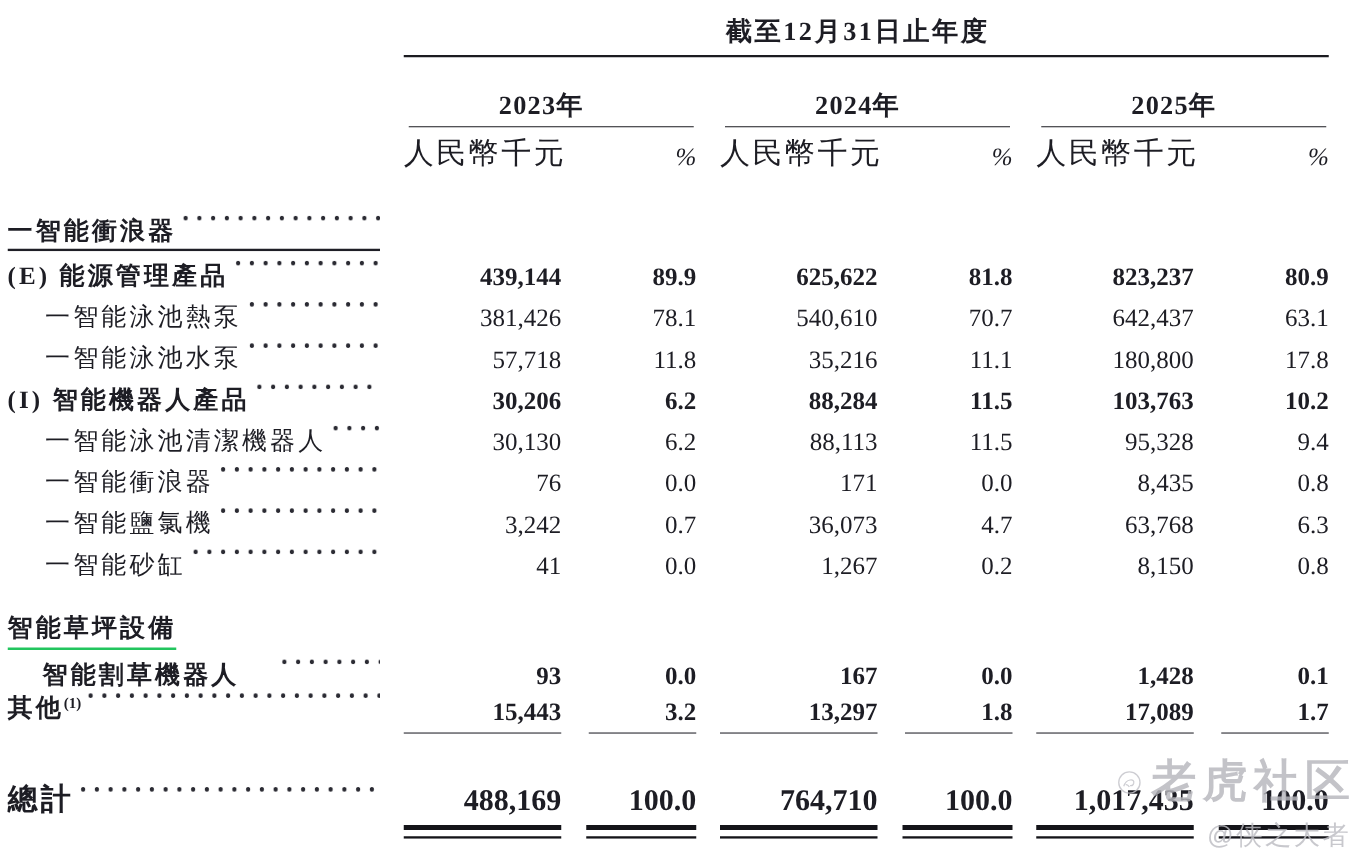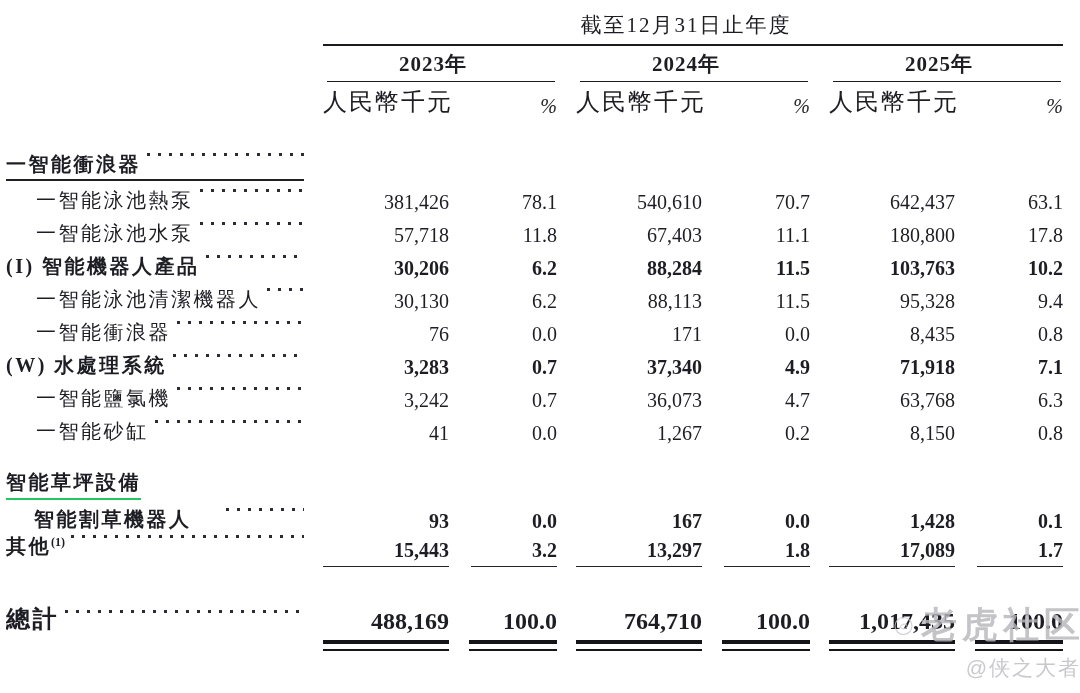--- a/index.html
+++ b/index.html
@@ -5,23 +5,23 @@
   html,body { margin:0; padding:0; }
   body {
     width:1080px; height:693px; background:#ffffff; overflow:hidden; position:relative;
     font-family:"Liberation Serif","DejaVu Serif",serif; color:#1d1d24;
   }
   table { border-collapse:collapse; table-layout:fixed; margin:6px 0 0 6px; width:1062px; }
   td { padding:0 5px 0 0; vertical-align:bottom; overflow:hidden; }
 
   
   tr.title-row { height:40px; }
-  .pt { text-align:center; font-size:21px; font-weight:normal; letter-spacing:2px; white-space:nowrap; }
+  .pt { text-align:center; font-size:21px; font-weight:bold; letter-spacing:2px; white-space:nowrap; }
   .trule { height:0; border-bottom:2.2px solid #1b1b20; margin:5px 0 0 14px; }
-  tr.year-row { height:36px; }
+  tr.year-row { height:56px; }
   .year-cell { text-align:center; }
   .yl { font-size:21px; font-weight:bold; letter-spacing:1px; }
   .yrule { height:0; border-bottom:1.6px solid #1b1b20; margin:3px 2px 0 18px; }
   tr.unit-row { height:36px; }
   .unit-amt { text-align:left; padding-left:14px; font-size:24px; letter-spacing:2px; white-space:nowrap; }
   .unit-pct { text-align:right; font-size:20px; font-style:italic; }
 
   
   tr.r { height:33px; }
   td.amt, td.pct { text-align:right; font-size:20px; white-space:nowrap; }
@@ -120,20 +120,34 @@
   <tr class="r sec">
     <td class="lbl">
           <div class="lw">
             <span class="lt">一智能衝浪器</span>
             <span class="dots"></span>
           </div>
         </td>
     <td colspan="6"></td>
   </tr>
 
+  <tr class="r bold">
+    <td class="lbl">
+          <div class="lw">
+            <span class="lt">(E) 能源管理產品</span>
+            <span class="dots"></span>
+          </div>
+        </td>
+    <td class="amt">439,144</td>
+    <td class="pct">89.9</td>
+    <td class="amt">625,622</td>
+    <td class="pct">81.8</td>
+    <td class="amt">823,237</td>
+    <td class="pct">80.9</td>
+  </tr>
 
   <tr class="r sub">
     <td class="lbl">
           <div class="lw">
             <span class="lt">一智能泳池熱泵</span>
             <span class="dots"></span>
           </div>
         </td>
     <td class="amt">381,426</td>
     <td class="pct">78.1</td>
@@ -145,21 +159,21 @@
 
   <tr class="r sub">
     <td class="lbl">
           <div class="lw">
             <span class="lt">一智能泳池水泵</span>
             <span class="dots"></span>
           </div>
         </td>
     <td class="amt">57,718</td>
     <td class="pct">11.8</td>
-    <td class="amt">67,403</td>
+    <td class="amt">35,216</td>
     <td class="pct">11.1</td>
     <td class="amt">180,800</td>
     <td class="pct">17.8</td>
   </tr>
 
   <tr class="r bold">
     <td class="lbl">
           <div class="lw">
             <span class="lt">(I) 智能機器人產品</span>
             <span class="dots"></span>
@@ -196,34 +210,20 @@
           </div>
         </td>
     <td class="amt">76</td>
     <td class="pct">0.0</td>
     <td class="amt">171</td>
     <td class="pct">0.0</td>
     <td class="amt">8,435</td>
     <td class="pct">0.8</td>
   </tr>
 
-  <tr class="r bold">
-    <td class="lbl">
-          <div class="lw">
-            <span class="lt">(W) 水處理系統</span>
-            <span class="dots"></span>
-          </div>
-        </td>
-    <td class="amt">3,283</td>
-    <td class="pct">0.7</td>
-    <td class="amt">37,340</td>
-    <td class="pct">4.9</td>
-    <td class="amt">71,918</td>
-    <td class="pct">7.1</td>
-  </tr>
 
   <tr class="r sub">
     <td class="lbl">
           <div class="lw">
             <span class="lt">一智能鹽氯機</span>
             <span class="dots"></span>
           </div>
         </td>
     <td class="amt">3,242</td>
     <td class="pct">0.7</td>

